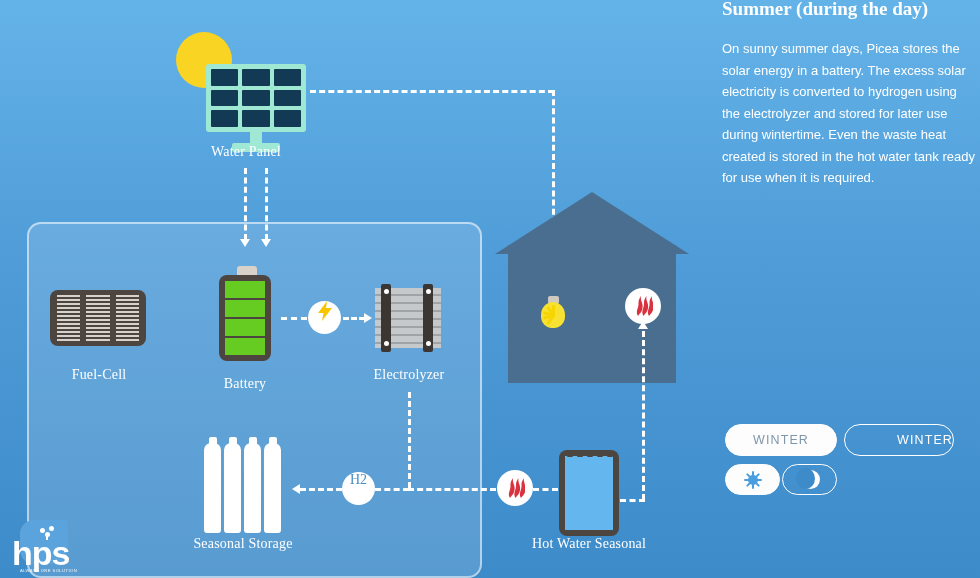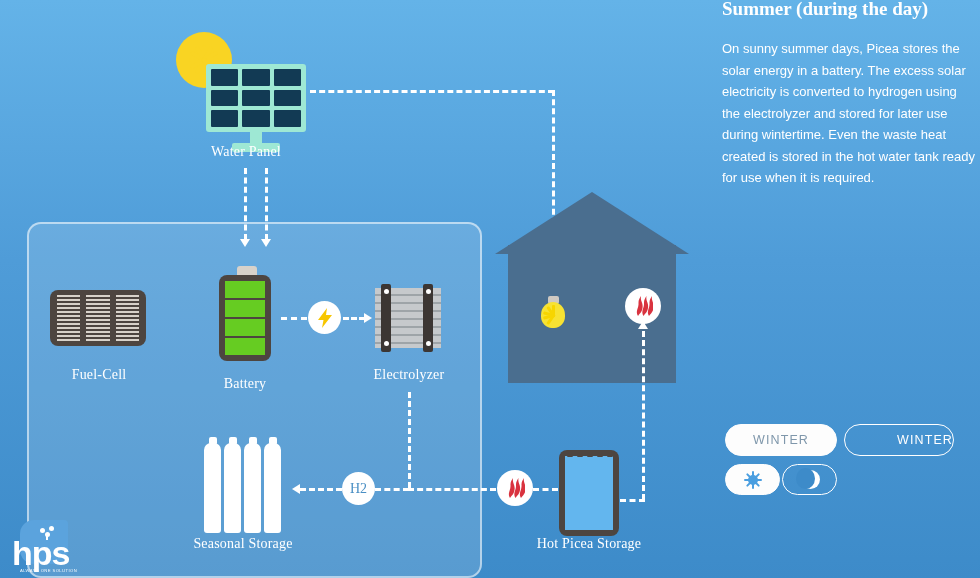--- a/index.html
+++ b/index.html
@@ -120,21 +120,21 @@
   
   #tank { position: absolute; left: 559px; top: 450px; width: 60px; height: 86px;
     background: #4d4540; border-radius: 8px; padding: 6px; }
   #tank-water { position: relative; width: 100%; height: 100%; background: #63b6ee; overflow: hidden; }
   #tank-wave { position: absolute; top: -4px; left: 0; width: 100%; height: 8px;
     background: radial-gradient(circle at 5px 0px, #4d4540 5px, transparent 5.5px) repeat-x;
     background-size: 10px 8px; }
 
   
   .badge-circle { position: absolute; background: #fff; border-radius: 50%;
-    display: flex; align-items: center; justify-content: center; }
+    display: flex; justify-content: center; }
   #h2-badge { left: 342px; top: 472px; width: 33px; height: 33px; }
   #h2-badge span { color: #4a8fc4; font-family: "Liberation Serif", serif; font-size: 14px; }
   #bolt-badge { left: 308px; top: 301px; width: 33px; height: 33px; }
 
   
   #info-title {
     position: absolute; left: 722px; top: -2px; width: 250px;
     color: #fff; font-family: "Liberation Serif", serif;
     font-size: 19px; font-weight: bold;
   }
@@ -314,21 +314,21 @@
       <path d="M15 20 C12 15 16 12 15.5 7 C15.3 4 17 1.5 18 0 C17 5 20.5 7 19.5 12 C19 16 17 17 15 20 Z" fill="#d9333f"></path>
     </svg>
   </div>
   <div class="dash-h" style="left:533px; top:488px; width:25px;"></div>
 
   <div id="tank">
     <div id="tank-water">
       <div id="tank-wave"></div>
     </div>
   </div>
-  <div class="label" style="left:524px; top:536px; width:130px;">Hot Picea Storage</div>
+  <div class="label" style="left:524px; top:536px; width:130px;">Hot Water Seasonal</div>
 
   <div id="info-title">Summer (during the day)</div>
   <div id="info-body">On sunny summer days, Picea stores the solar energy in a battery. The excess solar electricity is converted to hydrogen using the electrolyzer and stored for later use during wintertime. Even the waste heat created is stored in the hot water tank ready for use when it is required.</div>
 
   <div class="season-btn" id="btn-summer">
     <span>WINTER</span>
   </div>
   <div class="season-btn" id="btn-winter">
     <span>WINTER</span>
   </div>

